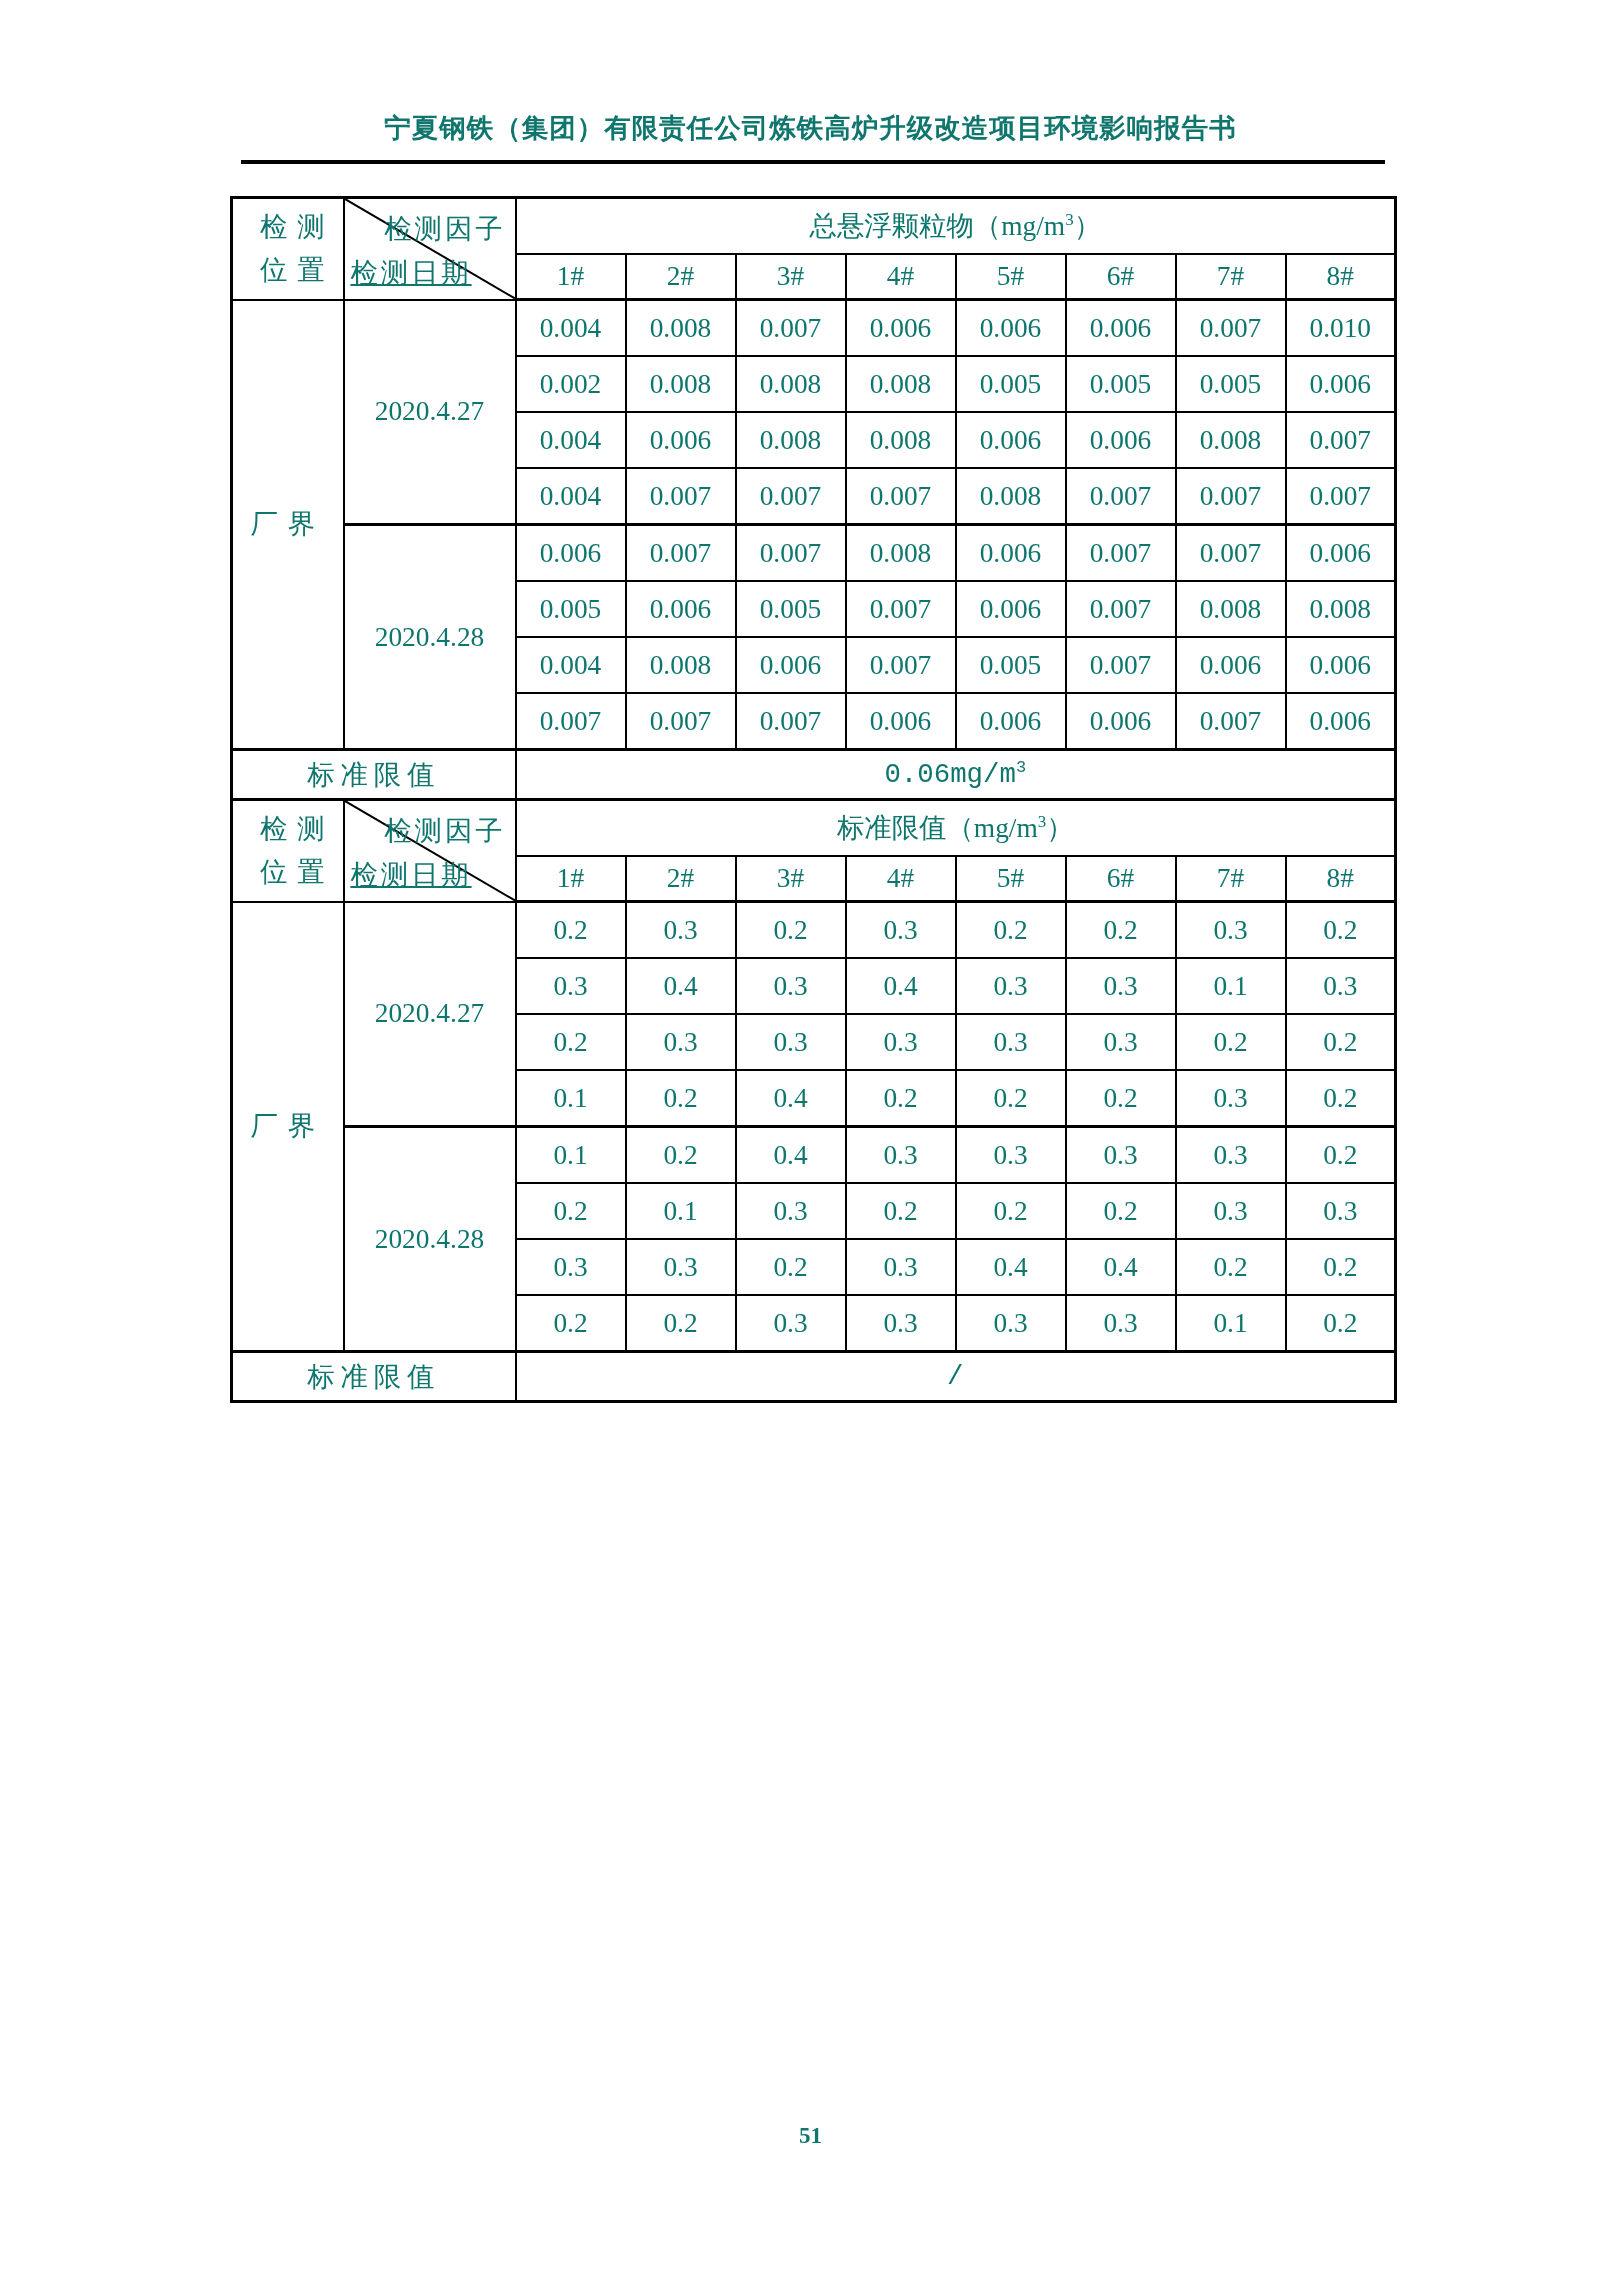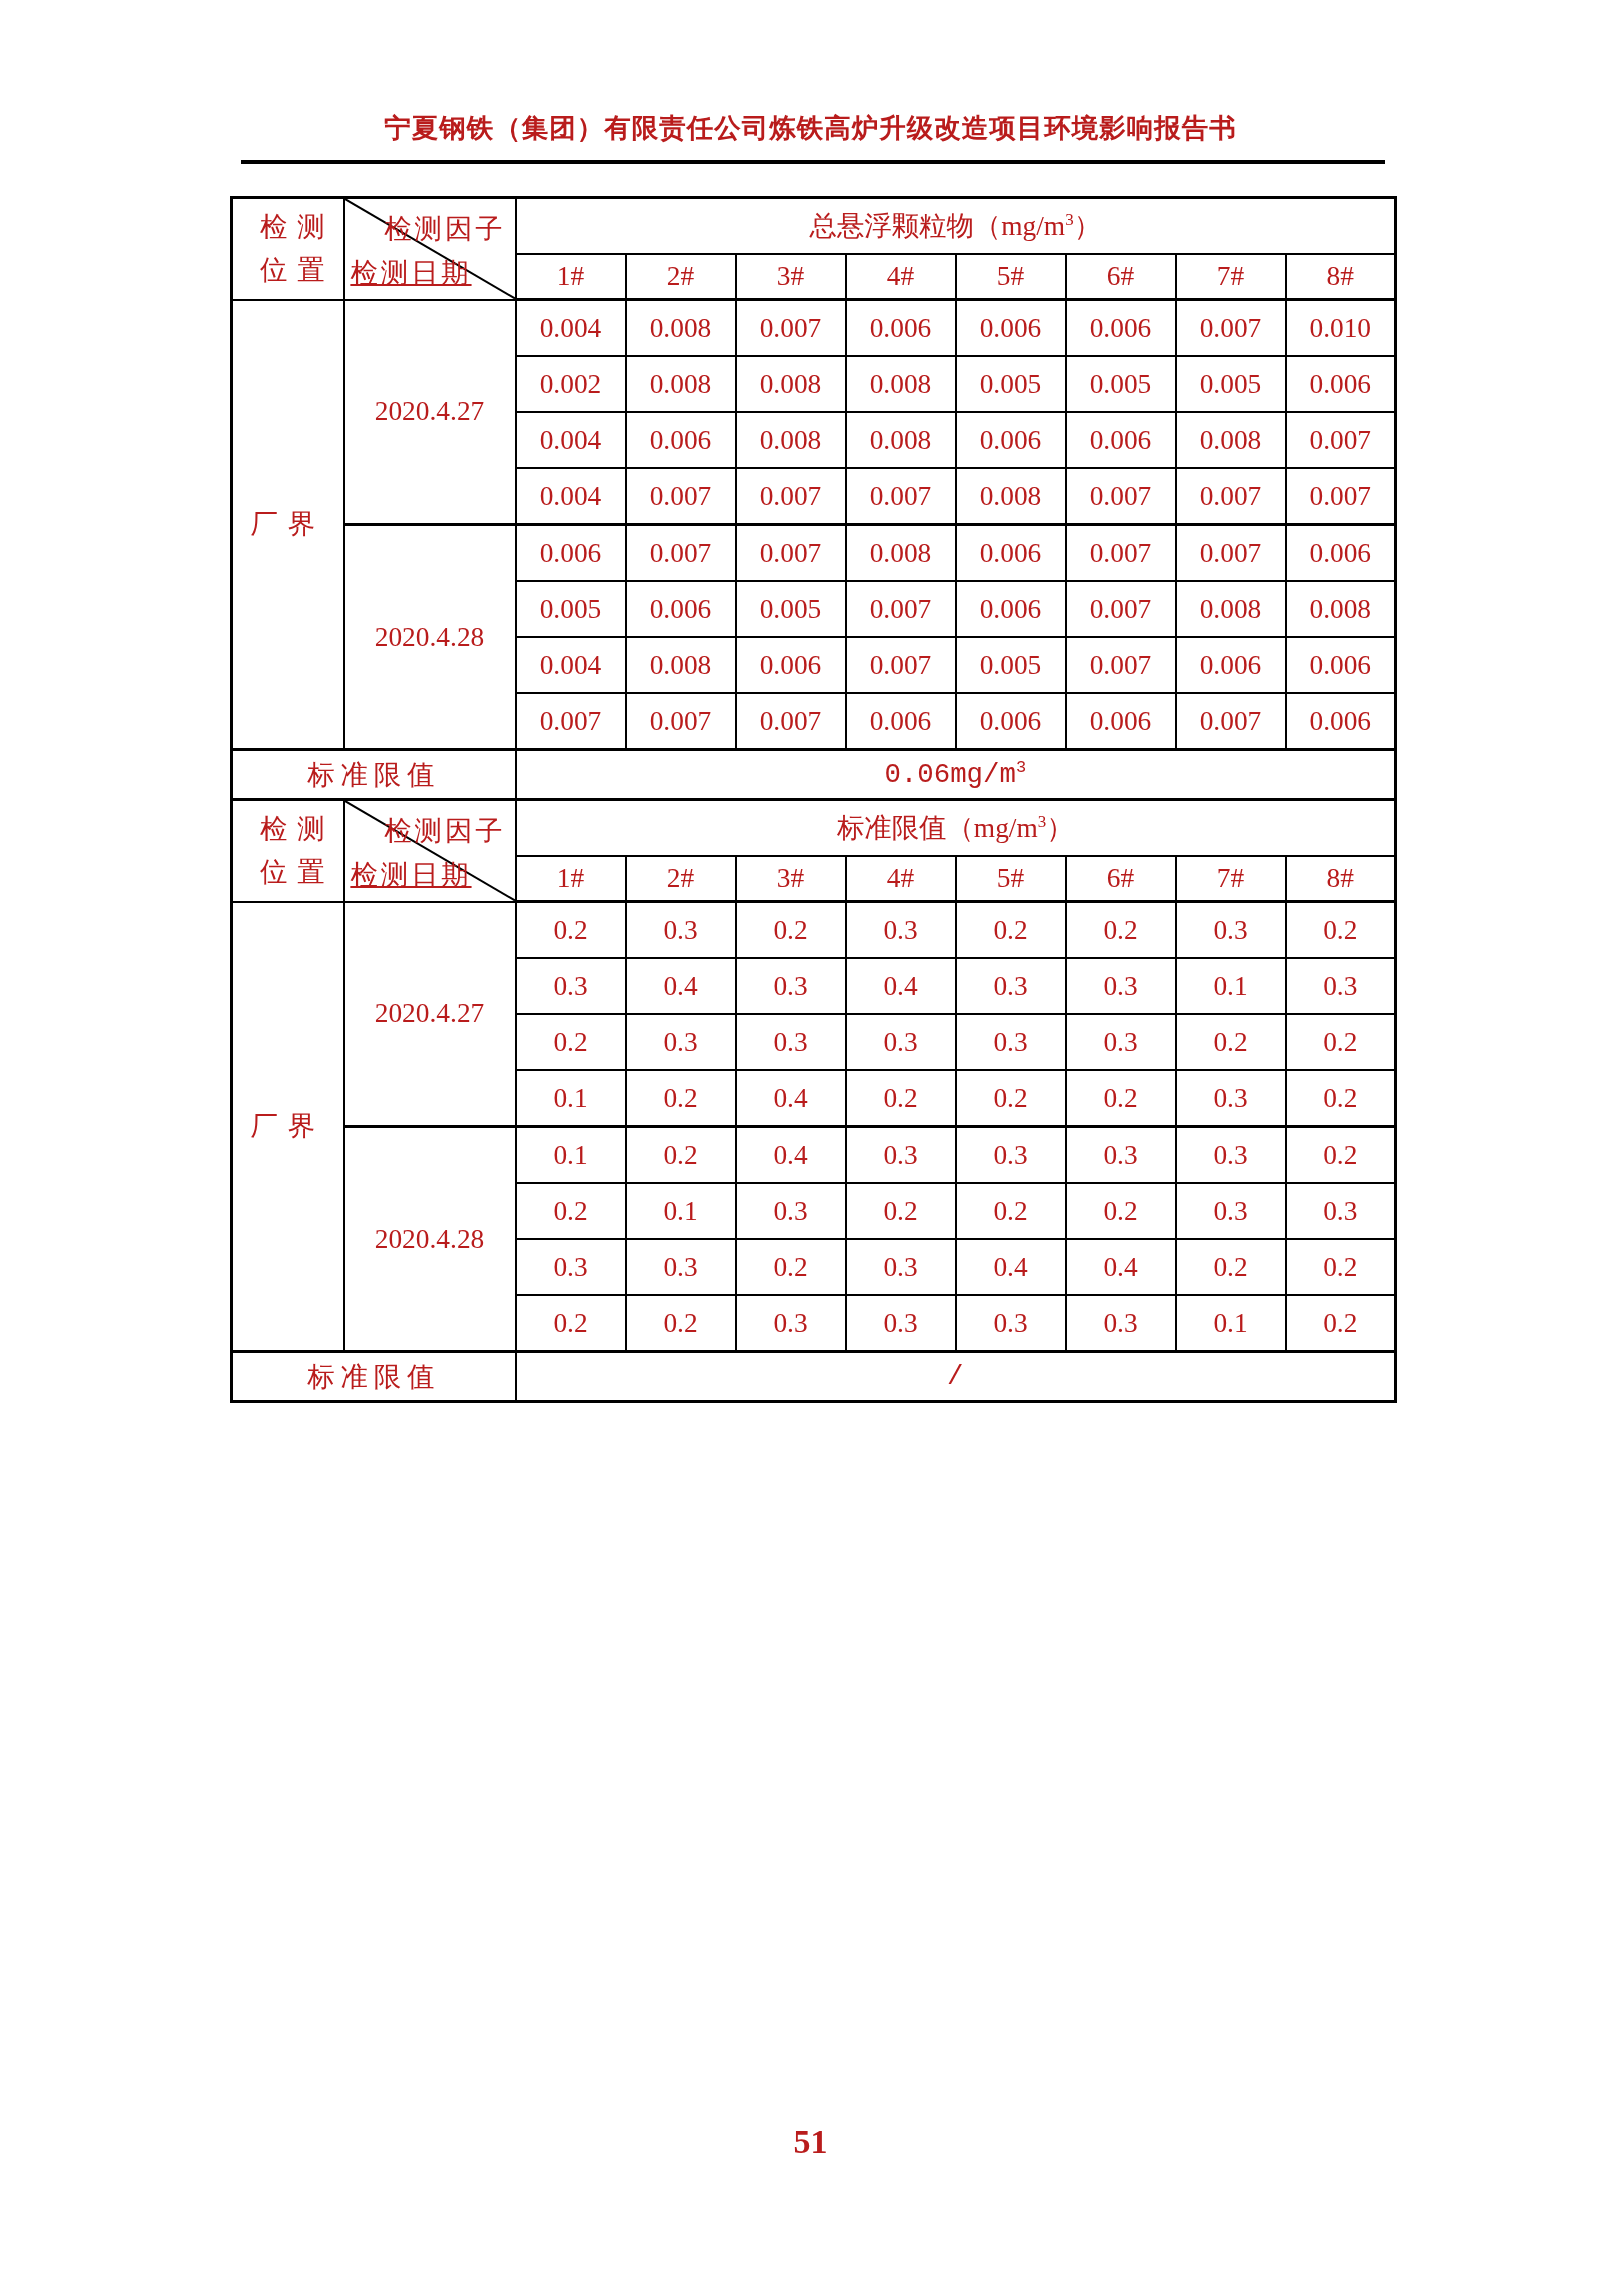--- a/index.html
+++ b/index.html
@@ -1,21 +1,21 @@
 <!DOCTYPE html>
 <html><head>
 <meta charset="utf-8">
 <style>
   html,body{margin:0;padding:0;background:#888;}
   .page{
     position:relative;
     width:1621px;height:2293px;
     background:#ffffff;
     font-family:"Liberation Serif","DejaVu Serif",serif;
-    color:#b91c1c;
+    color:#0f766e;
     overflow:hidden;
   }
   .doc-title{
     position:absolute;
     top:110px;left:0;width:100%;
     text-align:center;
     font-size:26.5px;
     font-weight:bold;
     letter-spacing:1px;
     white-space:nowrap;
@@ -55,21 +55,21 @@
   td.diag-cell{position:relative;padding:0;}
   td.diag-cell svg{position:absolute;top:0;left:0;width:100%;height:100%;display:block;}
   .corner-factor{position:absolute;top:11.8px;right:9px;letter-spacing:2.9px;}
   .corner-date{position:absolute;bottom:7.8px;left:5.9px;letter-spacing:2.9px;text-decoration:underline;}
   td.limit-label{letter-spacing:5.9px;padding-left:5.9px;}
   sup{font-size:0.62em;line-height:0;}
   .page-number{
     position:absolute;
     top:2123px;left:0;width:100%;
     text-align:center;
-    font-size:34px;
+    font-size:23px;
     font-weight:bold;
   }
 </style>
 </head>
 <body>
 
 <div class="page">
 
   <div class="doc-title">宁夏钢铁（集团）有限责任公司炼铁高炉升级改造项目环境影响报告书</div>
   <div class="title-rule"></div>

